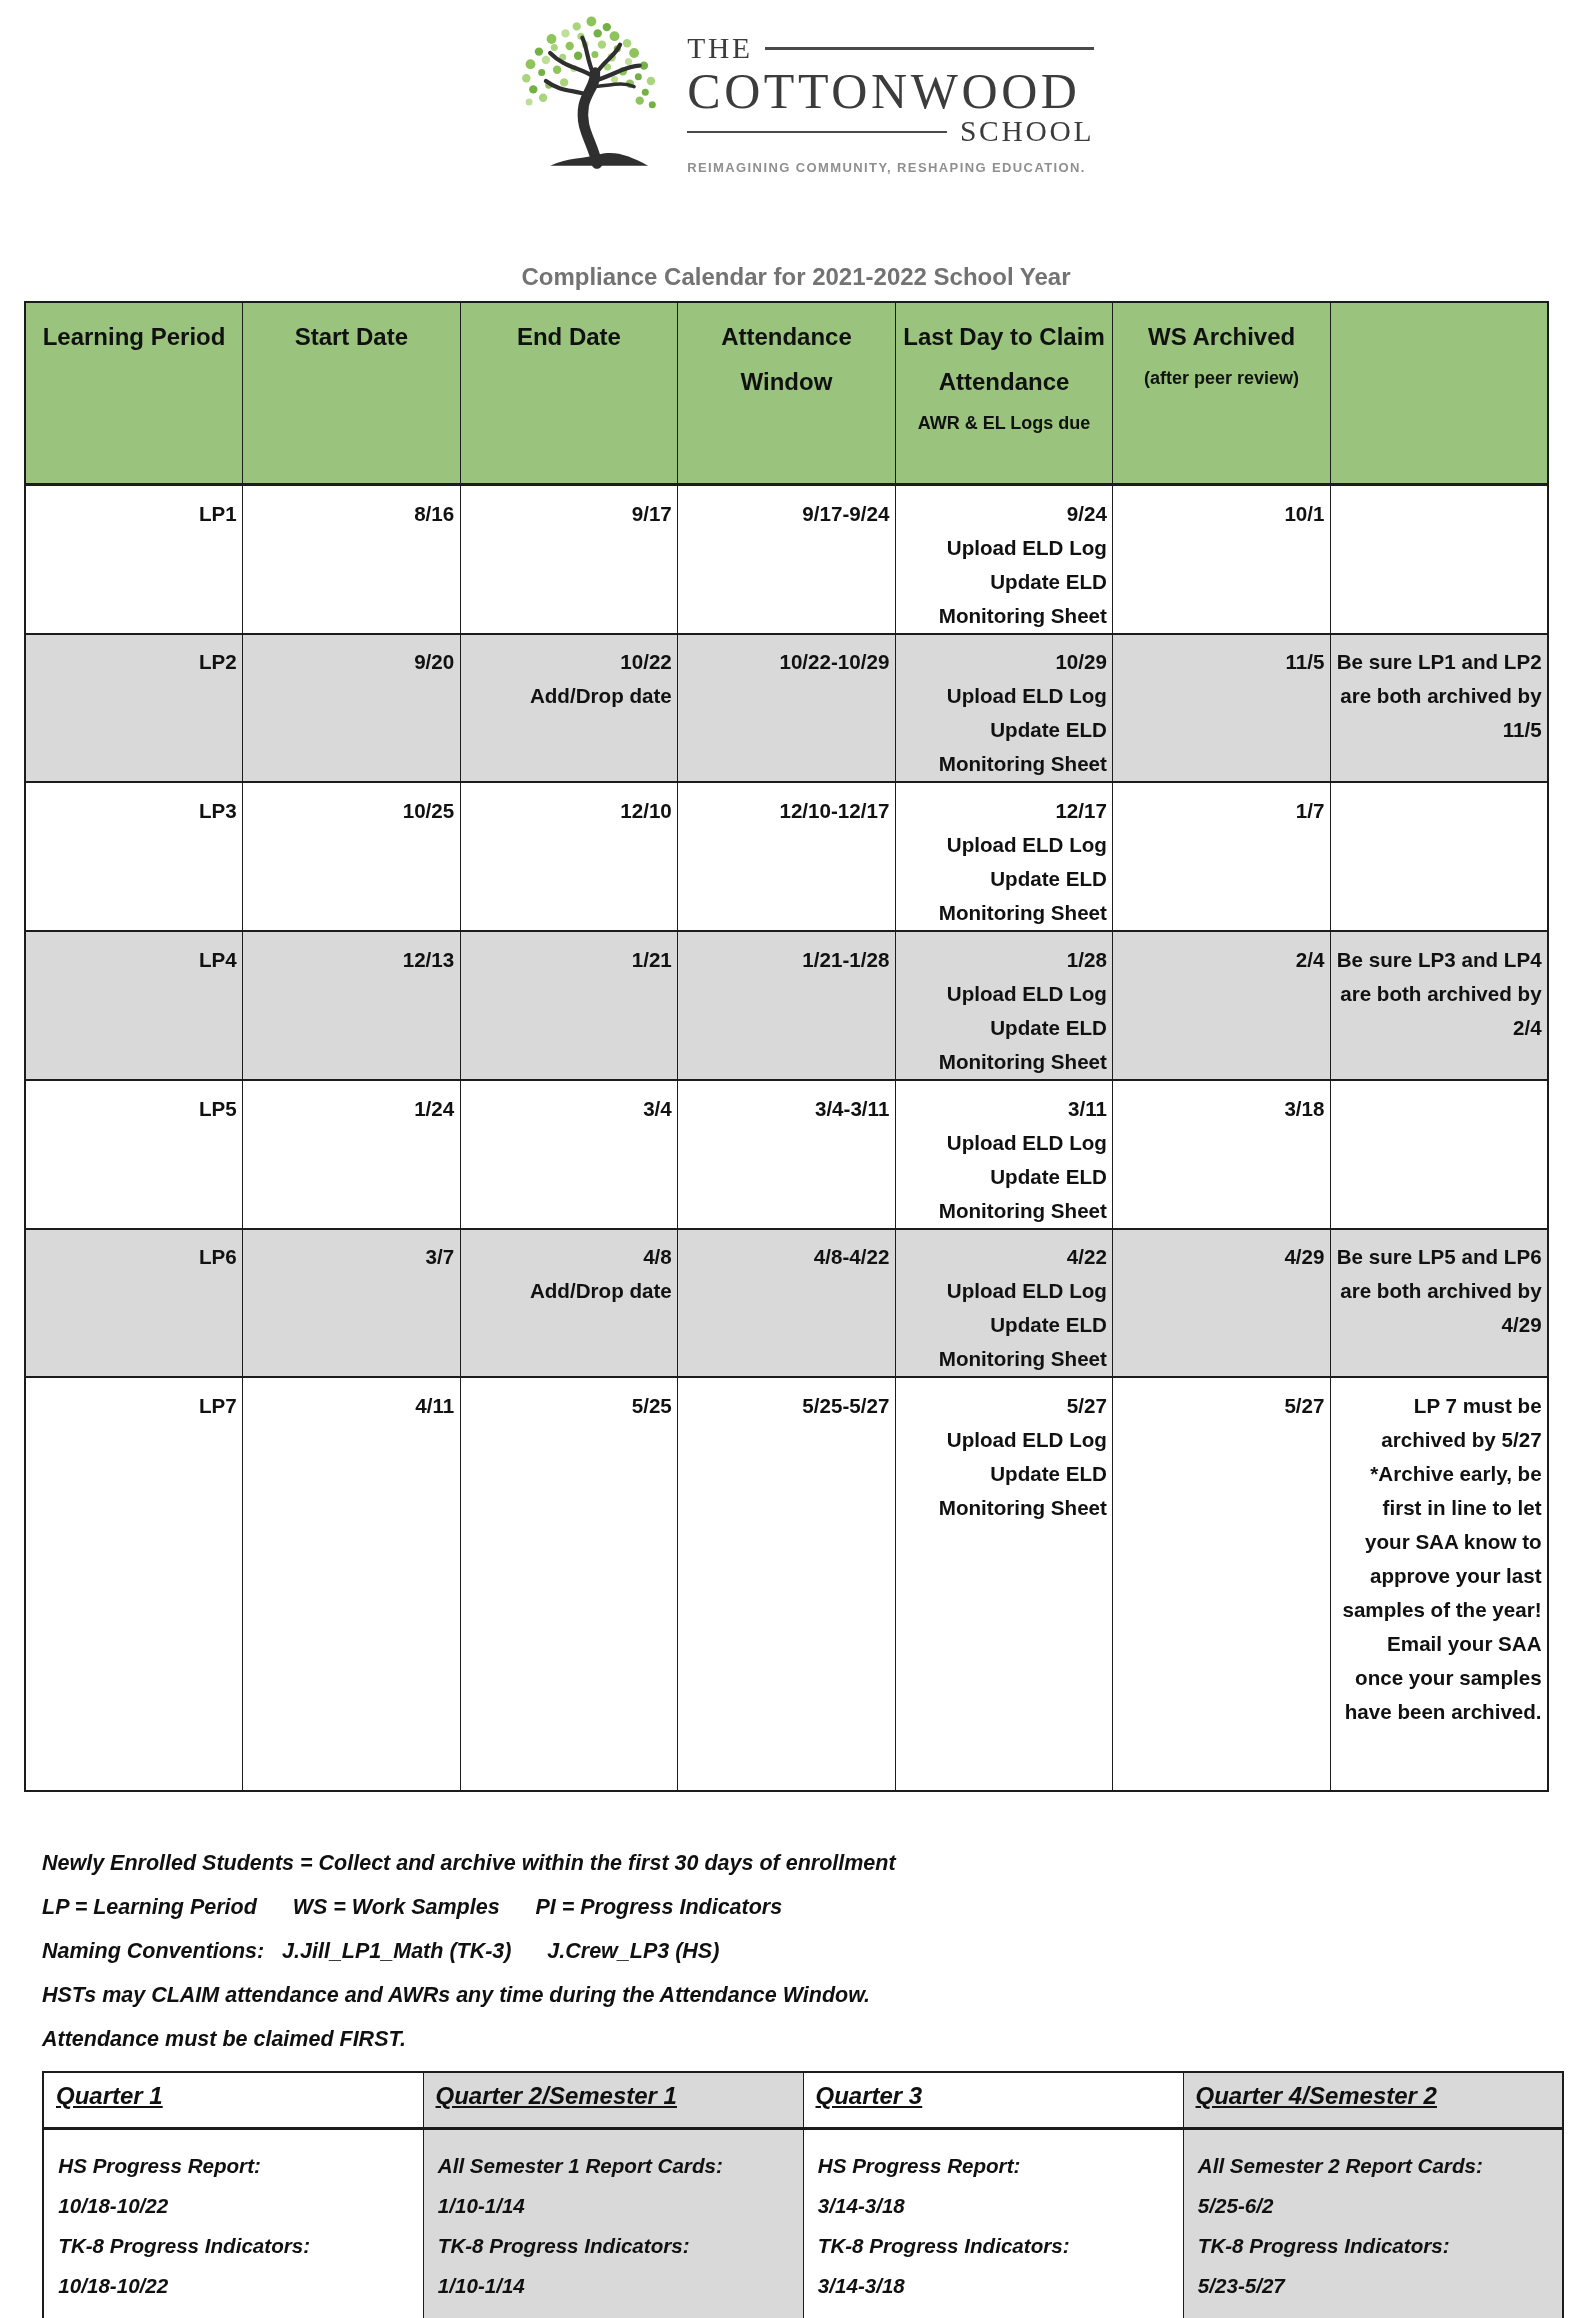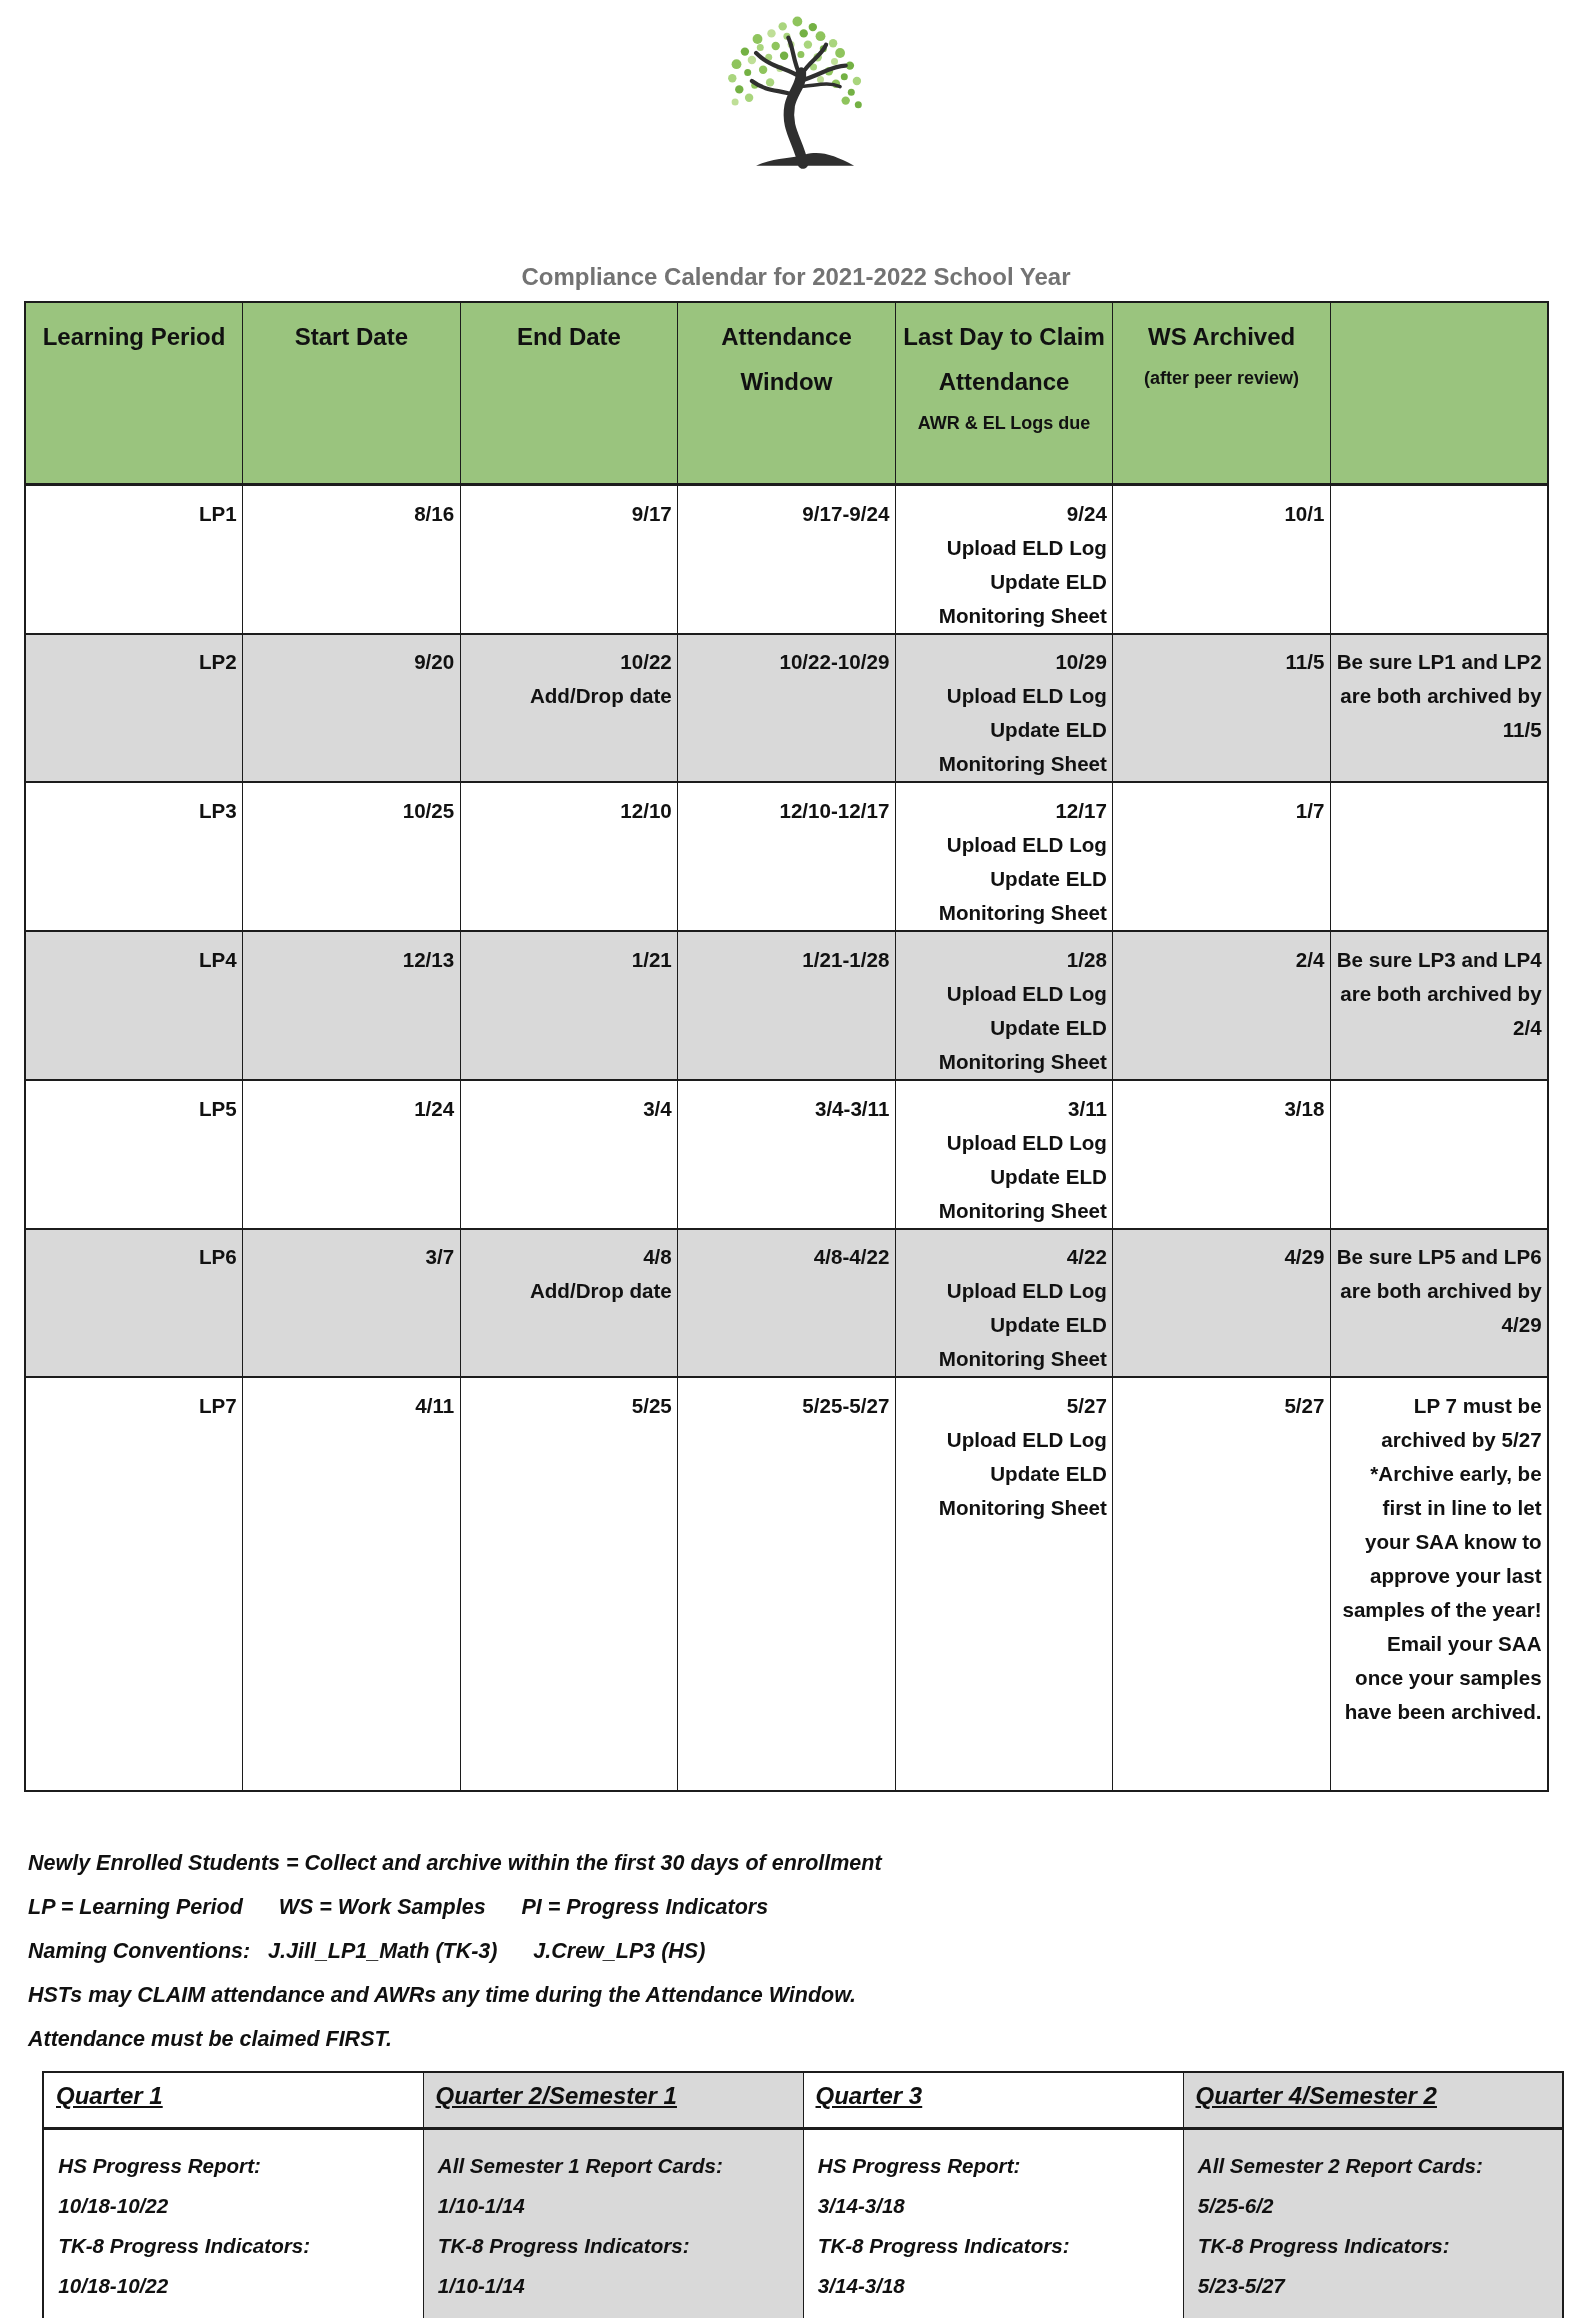--- a/index.html
+++ b/index.html
@@ -57,21 +57,21 @@
     padding:10.7px 5.4px 0 5.4px;
     font-size:20.6px;font-weight:bold;line-height:34px;
     background:#ffffff;
   }
   table.lp tbody tr{height:147px;}
   table.lp tbody tr.tall{height:414px;}
   table.lp tbody tr.shaded td{background:var(--gray,#d9d9d9);}
   table.lp tbody tr td{border-top-width:2.7px;}
   table.lp thead th{border-bottom-width:3.6px;}
   
-  .legend{margin:59px 0 0 28px;}
+  .legend{margin:59px 0 0 42px;}
   .legend-line{
     font-size:21.5px;font-weight:bold;font-style:italic;
     margin-bottom:19px;white-space:pre-wrap;color:#101010;
   }
   
   table.q{
     border-collapse:collapse;table-layout:fixed;
     margin:14.3px 0 0 42px;width:1522px;
     border:2.7px solid var(--border,#1c1c1c);
   }
@@ -142,20 +142,32 @@
         <circle class="l3" cx="204" cy="134" r="5"></circle>
       <path d="M122 95 C100 80 80 82 58 60" stroke="#2f2f2f" stroke-width="6" fill="none" stroke-linecap="round"></path>
       <path d="M122 95 C110 70 112 55 104 38" stroke="#2f2f2f" stroke-width="6" fill="none" stroke-linecap="round"></path>
       <path d="M122 92 C135 70 150 66 158 48" stroke="#2f2f2f" stroke-width="6" fill="none" stroke-linecap="round"></path>
       <path d="M120 100 C150 92 165 78 186 78" stroke="#2f2f2f" stroke-width="6" fill="none" stroke-linecap="round"></path>
       <path d="M112 120 C90 112 74 116 52 100" stroke="#2f2f2f" stroke-width="6" fill="none" stroke-linecap="round"></path>
       <path d="M116 108 C140 108 158 100 178 108" stroke="#2f2f2f" stroke-width="5" fill="none" stroke-linecap="round"></path>
       <path d="M125 218 C118 185 100 168 106 135 C110 116 124 104 122 88" stroke="#2f2f2f" stroke-width="15" fill="none" stroke-linecap="round"></path>
       <path d="M58 221 L198 221 C170 206 150 199 128 205 C108 211 84 209 58 221 Z" fill="#2f2f2f"></path>
     </svg>
+    <div class="wordmark">
+      <div class="wm-the-row">
+        <span class="wm-the">THE</span>
+        <span class="wm-rule"></span>
+      </div>
+      <div class="wm-name">COTTONWOOD</div>
+      <div class="wm-school-row">
+        <span class="wm-rule2"></span>
+        <span class="wm-school">SCHOOL</span>
+      </div>
+      <div class="wm-tagline">REIMAGINING COMMUNITY, RESHAPING EDUCATION.</div>
+    </div>
   </div>
 
   <div class="title">Compliance Calendar for 2021-2022 School Year</div>
 
   <table class="lp">
     <thead>
       <tr id="lp-head-row">
           <th>
             <div class="h-title">Learning Period</div>
           </th>

